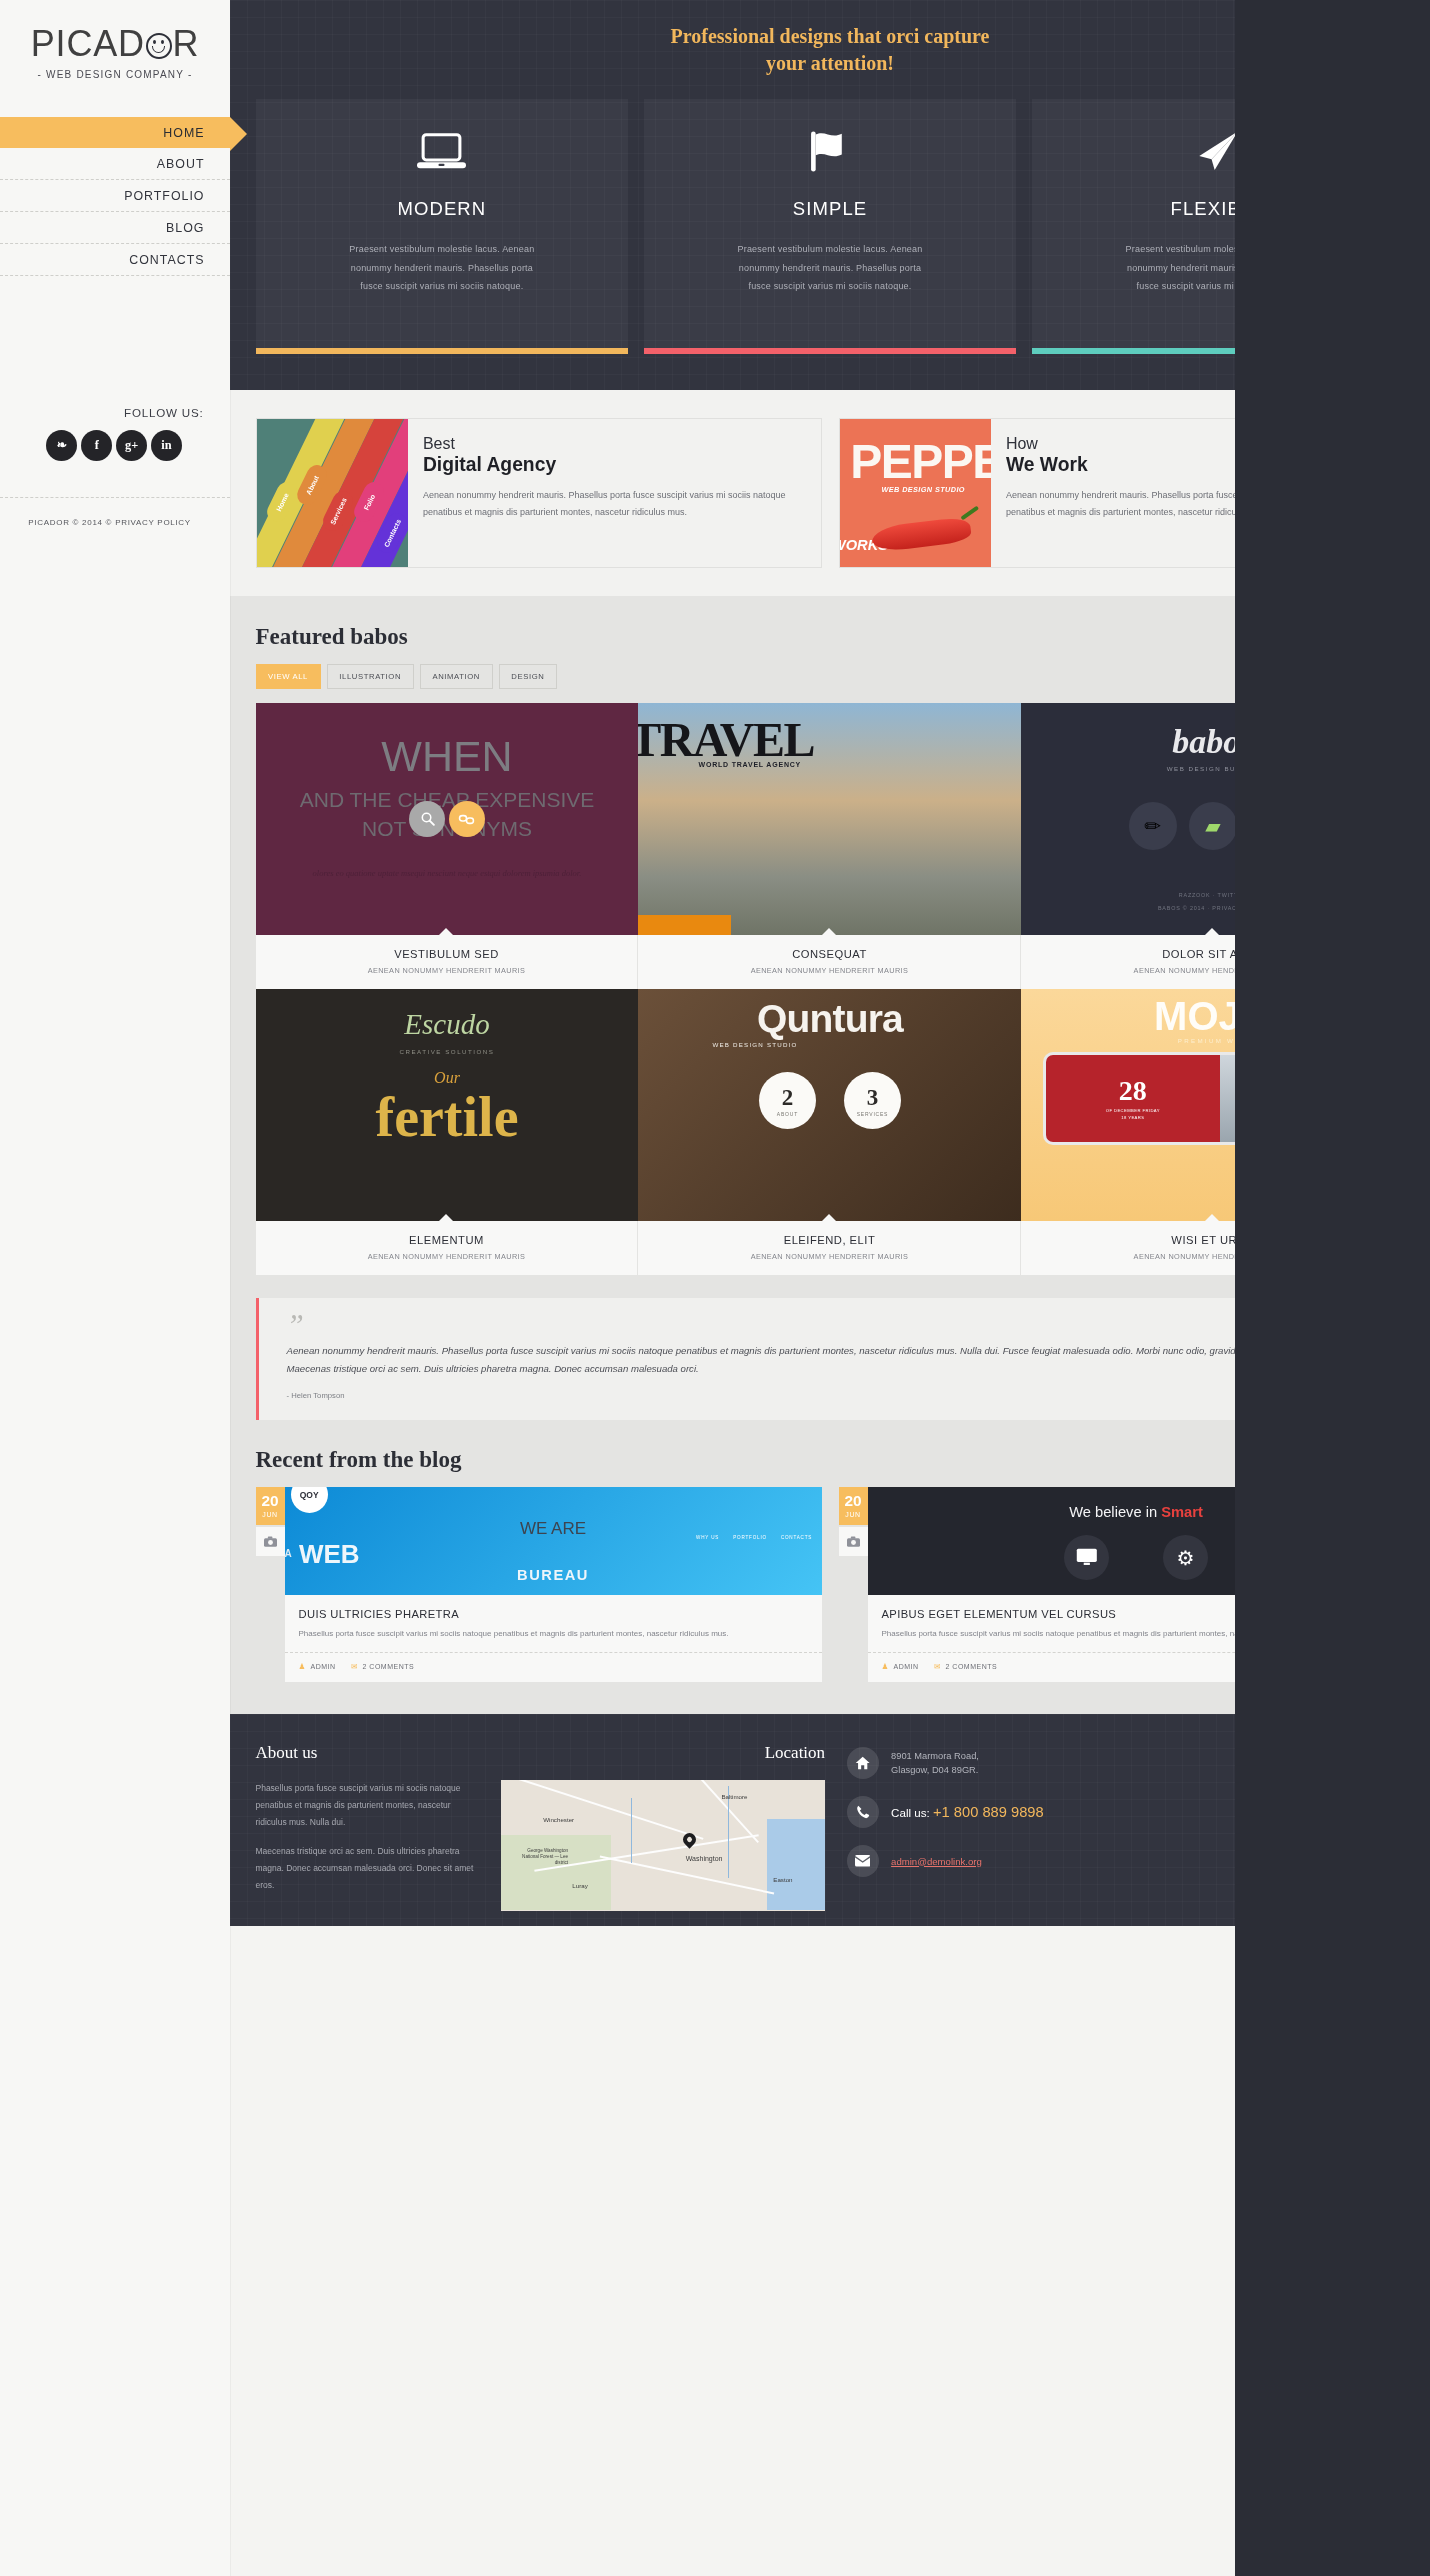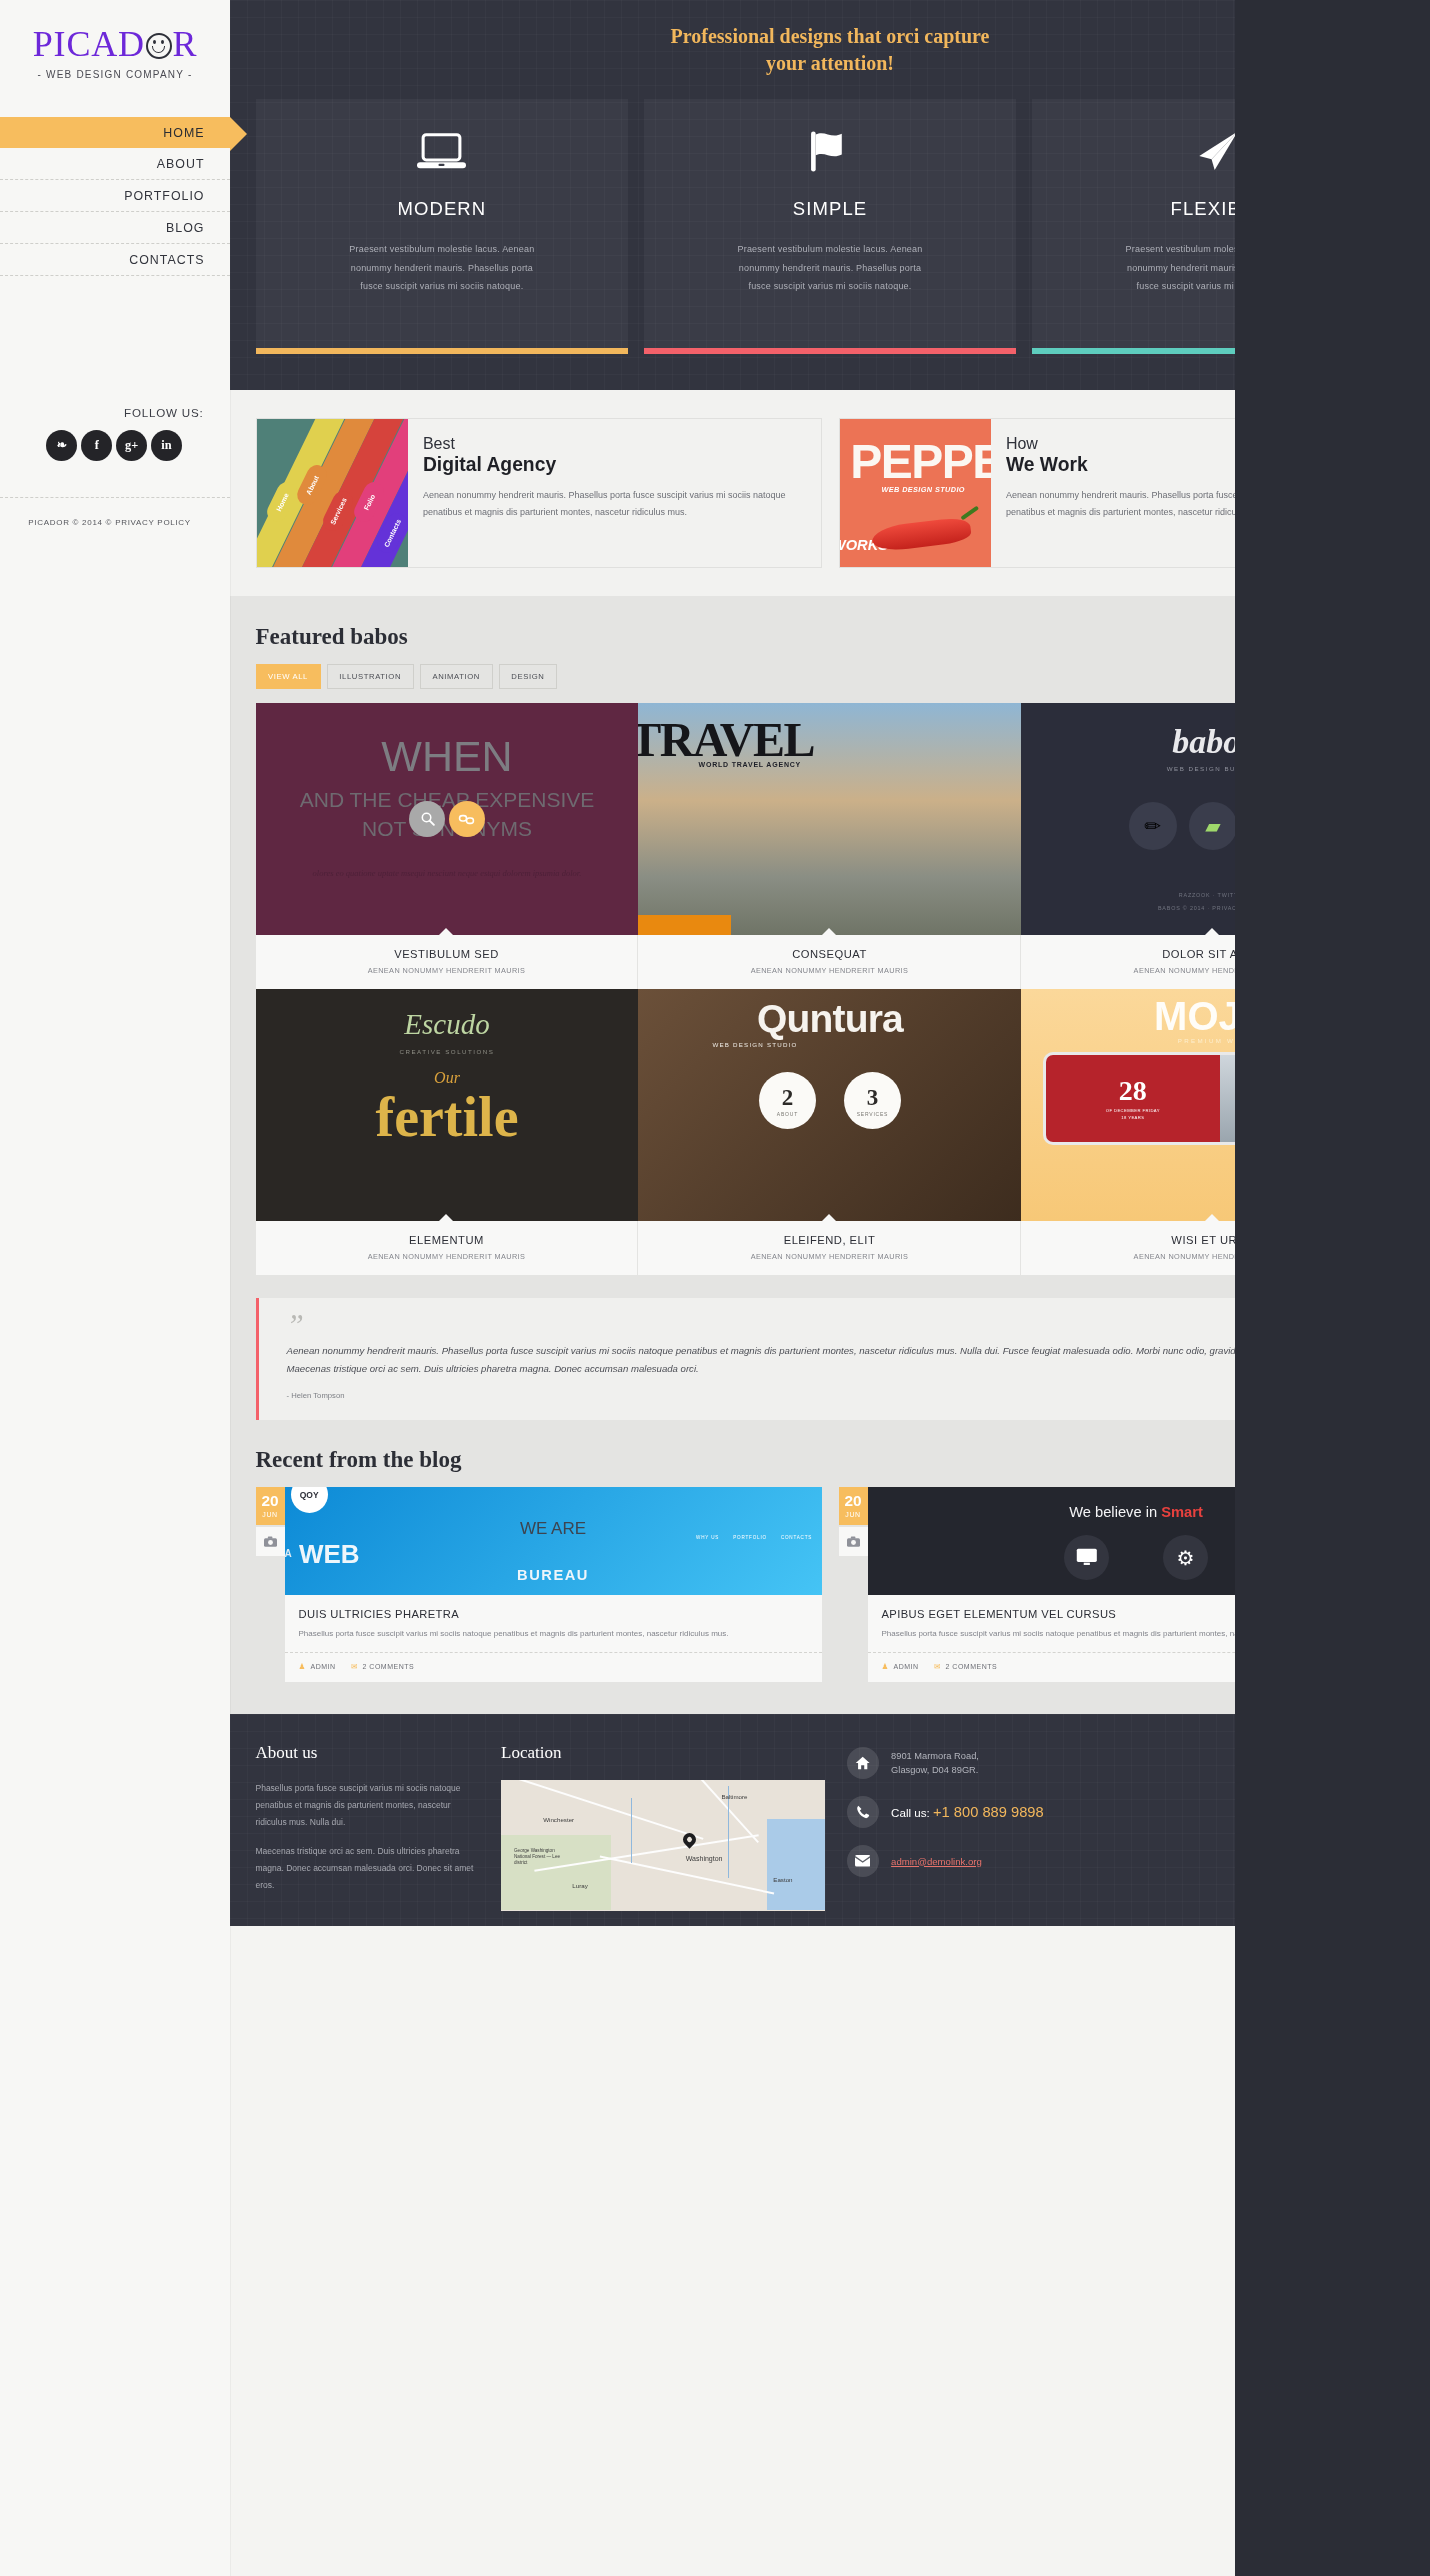--- a/index.html
+++ b/index.html
@@ -15,22 +15,22 @@
   
   .sidebar {
     width:230px; flex:0 0 230px;
     background:#f7f7f5;
     position:relative;
     z-index:5;
     box-shadow:0.8px 0 0 rgba(0,0,0,0.05);
   }
   .logo-wrap { padding:26px 0 0 0; text-align:center; }
   .logo {
-    font-family:Liberation Serif, serif;
-    font-size:36px; letter-spacing:0.8px; color:#6d28d9;
+    font-family:Liberation Sans, sans-serif;
+    font-size:36px; letter-spacing:0.8px; color:#404040;
     line-height:1; position:relative; display:inline-block;text-align:center;
   }
   .logo .smiley {
     display:inline-block; width:26px; height:26px; border:2.3px solid #2e3039;
     border-radius:50%; position:relative; vertical-align:-3.1px; margin:0 0.8px;
   }
   .logo .smiley:before, .logo .smiley:after {
     content:""; position:absolute; width:3.1px; height:3.9px; background:#2e3039;
     border-radius:50%; top:5.4px;
   }
@@ -283,21 +283,21 @@
   
   .footer {
     background:#32343f; padding:29px 25.5px 0 25.5px; min-height:212px;
     background-image:
       linear-gradient(rgba(255,255,255,0.022) 0.8px, transparent 0.8px),
       linear-gradient(90deg, rgba(255,255,255,0.022) 0.8px, transparent 0.8px);
     background-size:17px 17px;
     display:flex; gap:21.6px;
   }
   .fcol-about { flex:0 0 224px; }
-  .fcol-loc { flex:0 0 324px; }
+  .fcol-loc { flex:0 0 324px;text-align:right; }
   .fcol-contact { flex:1; padding-top:4.6px; }
   .ftitle { font-family:"Liberation Serif",serif; font-size:17px; color:#fff; margin-bottom:17px; }
   .ftext { font-size:8.5px; color:#a6a8b0; line-height:2.0; margin-bottom:12.4px; }
   .map {
     width:100%; height:131px; position:relative; overflow:hidden;
     background:#e8e2d9;
   }
   .map .green { position:absolute; left:0; top:42%; width:34%; height:58%; background:#d7e0c5; }
   .map .water { position:absolute; right:0; top:30%; width:18%; height:70%; background:#aacbe8; }
   .map .rd { position:absolute; background:#fdfdfd; height:1.5px; }

